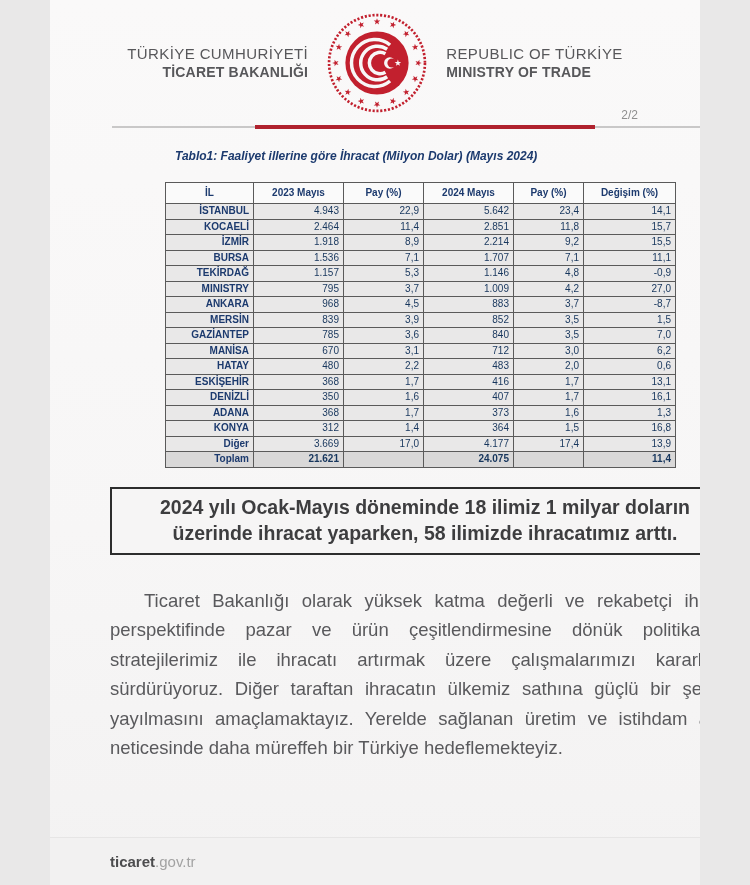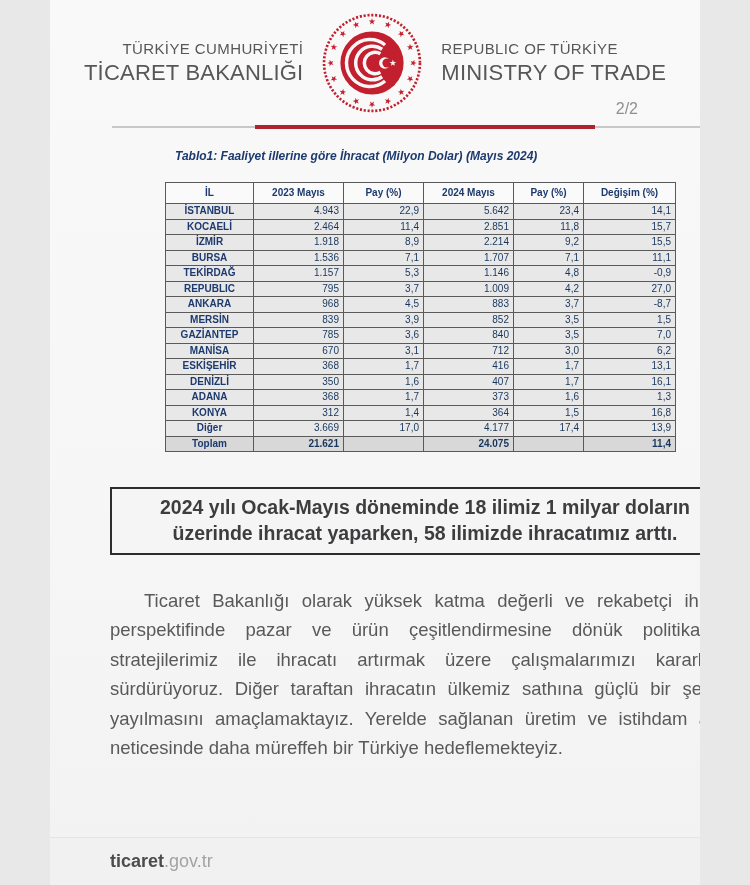--- a/index.html
+++ b/index.html
@@ -6,54 +6,54 @@
   body{font-family:"Liberation Sans","DejaVu Sans",sans-serif;background:#e9e8e8;}
   .page{position:relative;width:650px;height:885px;margin:0 auto;overflow:hidden;
         background:linear-gradient(180deg,#faf9f9 0%,#f7f6f6 60%,#f3f2f2 100%);}
 
   
   .header{position:absolute;top:12px;left:0;right:0;display:flex;justify-content:center;align-items:center;gap:18px;}
   .hdr-block{color:#57575a;line-height:1.25;}
   .hdr-left{text-align:right;}
   .hdr-right{text-align:left;}
   .hdr-line1{font-size:15px;letter-spacing:.4px;}
-  .hdr-line2{font-size:22px;font-weight:normal;letter-spacing:.2px;}
+  .hdr-line2{font-size:14px;font-weight:bold;letter-spacing:.2px;}
   .emblem{width:102px;height:102px;display:block;}
 
-  .page-num{position:absolute;top:100px;right:62px;font-size:16px;color:#8f8f8f;}
+  .page-num{position:absolute;top:108px;right:62px;font-size:12px;color:#8f8f8f;}
   .divider{position:absolute;top:126px;left:62px;width:626px;height:1.5px;background:#c9c8c8;}
   .divider-red{position:absolute;top:124.5px;left:205px;width:340px;height:4.5px;background:#b0222e;}
 
   
   .table-title{position:absolute;top:149px;left:125px;font-size:12px;font-weight:bold;font-style:italic;color:#1c3a6e;}
   table.data{position:absolute;top:182px;left:115px;width:510px;border-collapse:collapse;
              border:1.5px solid #3f3f3f;table-layout:fixed;}
   table.data th,table.data td{border:1px solid #5a5a5a;font-size:10px;padding:1px 4px;line-height:12.5px;}
   table.data th{background:#fafafa;color:#1c3a6e;font-weight:bold;text-align:center;height:18px;}
   table.data td{background:#e9e8e8;color:#17365d;}
-  table.data td.il{font-weight:bold;text-align:center;color:#1c3a6e;}
+  table.data td.il{font-weight:bold;text-align:right;color:#1c3a6e;}
   table.data td.num{text-align:right;}
   table.data tr.total-row td{background:#d9d8d8;font-weight:bold;}
   col.c-il{width:88px;} col.c-m23{width:90px;} col.c-p23{width:80px;}
   col.c-m24{width:90px;} col.c-p24{width:70px;} col.c-chg{width:92px;}
 
   
   .banner{position:absolute;top:487px;left:60px;width:630px;box-sizing:border-box;
           border:2.5px solid #2d2d2d;background:#f6f5f5;padding:5px 10px 7px;
           text-align:center;}
   .banner-text{font-size:19.5px;font-weight:bold;color:#3d3d3f;line-height:26px;}
 
   
   .body-par{position:absolute;top:567px;left:60px;width:630px;font-size:18.5px;color:#59595c;
             line-height:29.5px;text-align:justify;text-indent:34px;}
 
   
   .footer{position:absolute;left:0;right:0;bottom:0;height:48px;background:#f2f1f1;border-top:1px solid #e6e5e5;
           display:flex;align-items:center;justify-content:space-between;padding:0 60px;box-sizing:border-box;}
-  .site{font-size:18px;}
+  .site{font-size:15px;}
   .site-bold{font-weight:bold;color:#4c4c4e;}
   .site-rest{color:#a3a3a3;}
   .socials{display:flex;align-items:center;gap:26px;}
   .social{display:flex;align-items:center;gap:3px;color:#9b9b9b;font-size:13.5px;}
   .social svg{display:block;}
   .fb-glyph{font-weight:bold;font-size:16px;line-height:14px;color:#9b9b9b;}
 </style>
 </head>
 <body>
 
@@ -165,21 +165,21 @@
         </tr>
         <tr>
           <td class="il">TEKİRDAĞ</td>
           <td class="num">1.157</td>
           <td class="num">5,3</td>
           <td class="num">1.146</td>
           <td class="num">4,8</td>
           <td class="num">-0,9</td>
         </tr>
         <tr>
-          <td class="il">REPUBLIC</td>
+          <td class="il">MINISTRY</td>
           <td class="num">795</td>
           <td class="num">3,7</td>
           <td class="num">1.009</td>
           <td class="num">4,2</td>
           <td class="num">27,0</td>
         </tr>
         <tr>
           <td class="il">ANKARA</td>
           <td class="num">968</td>
           <td class="num">4,5</td>
@@ -203,20 +203,28 @@
           <td class="num">3,5</td>
           <td class="num">7,0</td>
         </tr>
         <tr>
           <td class="il">MANİSA</td>
           <td class="num">670</td>
           <td class="num">3,1</td>
           <td class="num">712</td>
           <td class="num">3,0</td>
           <td class="num">6,2</td>
+        </tr>
+        <tr>
+          <td class="il">HATAY</td>
+          <td class="num">480</td>
+          <td class="num">2,2</td>
+          <td class="num">483</td>
+          <td class="num">2,0</td>
+          <td class="num">0,6</td>
         </tr>
         <tr>
           <td class="il">ESKİŞEHİR</td>
           <td class="num">368</td>
           <td class="num">1,7</td>
           <td class="num">416</td>
           <td class="num">1,7</td>
           <td class="num">13,1</td>
         </tr>
         <tr>

